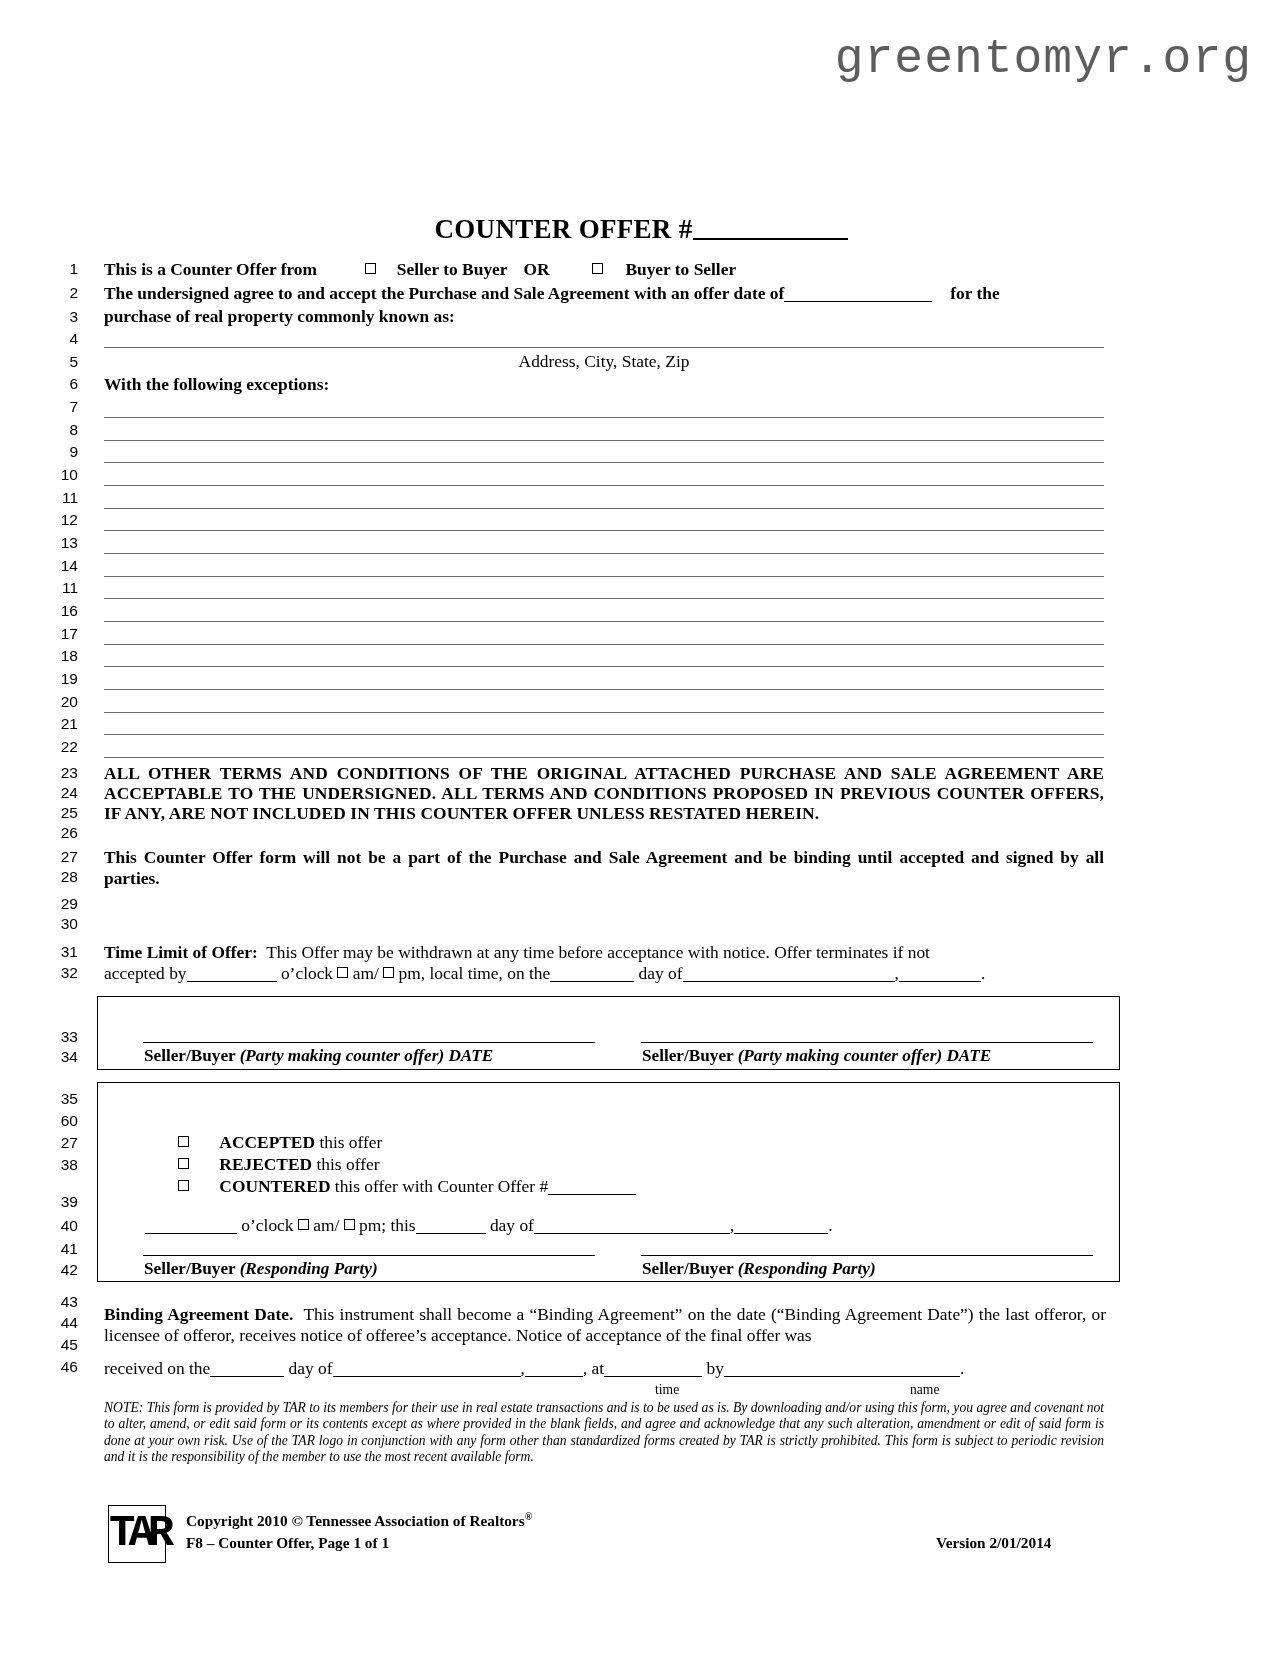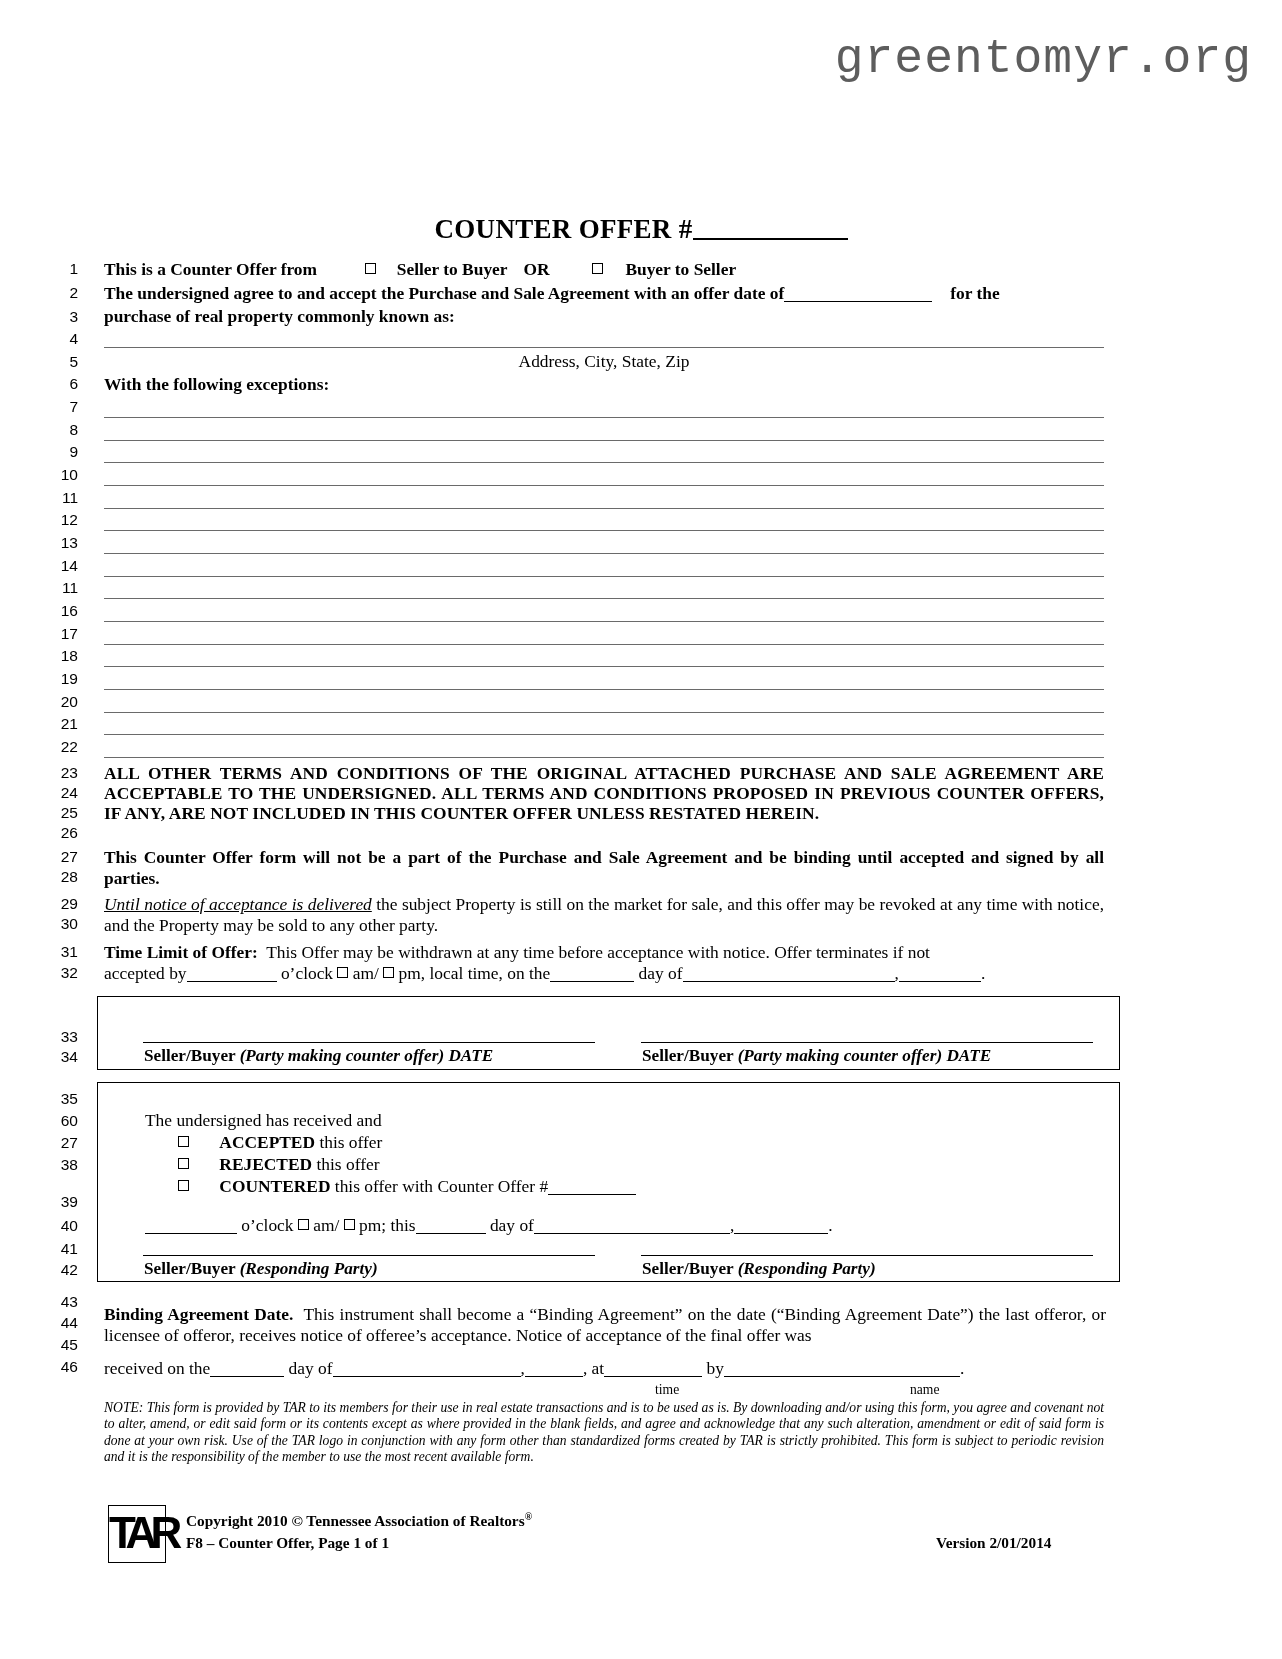--- a/index.html
+++ b/index.html
@@ -150,21 +150,21 @@
   .tar-logo {
     position: absolute;
     left: 108px;
     top: 1505px;
     width: 58px;
     height: 58px;
     border: 1.8px solid #000;
     box-sizing: border-box;
   }
   .tar-logo .glyph {
-    font-family: Liberation Sans, sans-serif;
+    font-family: Liberation Mono, monospace;
     font-size: 44px;
     font-weight: bold;
     line-height: 54px;
     text-align: right;
     letter-spacing: -7px;
     display: block;
   }
 
   .sup { font-size: 10px; vertical-align: 6px; }
 </style>
@@ -261,23 +261,20 @@
   <div class="rule" style="top:666px"></div>
   <div class="rule" style="top:689px"></div>
   <div class="rule" style="top:712px"></div>
   <div class="rule" style="top:734px"></div>
   <div class="rule" style="top:757px"></div>
 
   <div class="txt bold just" style="top:763px; line-height:20.2px; letter-spacing:0.1px;">ALL OTHER TERMS AND CONDITIONS OF THE ORIGINAL ATTACHED PURCHASE AND SALE AGREEMENT ARE ACCEPTABLE TO THE UNDERSIGNED.  ALL TERMS AND CONDITIONS PROPOSED IN PREVIOUS COUNTER OFFERS, IF ANY, ARE NOT INCLUDED IN THIS COUNTER OFFER UNLESS RESTATED HEREIN.</div>
 
   <div class="txt bold just" style="top:847px">This Counter Offer form will not be a part of the Purchase and Sale Agreement and be binding until accepted and signed by all parties.</div>
 
-  <div class="txt just" style="top:894px">
-    <span style="font-style:italic; text-decoration:underline;">Until notice of acceptance is delivered</span><span> the subject Property is still on the market for sale, and this offer may be revoked at any time with notice, and the Property may be sold to any other party.</span>
-  </div>
 
   <div class="txt just" style="top:942px">
     <b>Time Limit of Offer:</b>&nbsp;
     <span>This Offer may be withdrawn at any time before acceptance with notice.  Offer terminates if not</span>
   </div>
   <div class="txt" style="top:963px">
     <span>accepted by</span><span class="ul-inline" style="width:90px"></span>
     <span>o’clock</span>
     <span class="cbox"></span>
     <span>am/</span>
@@ -293,21 +290,20 @@
     <span>Seller/Buyer</span>
     <i>(Party making counter offer)  DATE</i>
   </div>
   <div class="siglabel" style="left:642px; top:1046px;">
     <span>Seller/Buyer</span>
     <i>(Party making counter offer)   DATE</i>
   </div>
 
   <div class="box" style="left:97px; top:1082px; width:1023px; height:200px;"></div>
 
-  <div class="txt" style="left:145px; top:1110px; width:900px;">The undersigned has received and</div>
 
   <div class="txt" style="left:178px; top:1132px; width:900px;">
     <span class="cbox"></span>
     <span style="display:inline-block;width:26px"></span><b>ACCEPTED</b><span> this offer</span>
   </div>
   <div class="txt" style="left:178px; top:1154px; width:900px;">
     <span class="cbox"></span>
     <span style="display:inline-block;width:26px"></span><b>REJECTED</b><span> this offer</span>
   </div>
   <div class="txt" style="left:178px; top:1176px; width:900px;">

